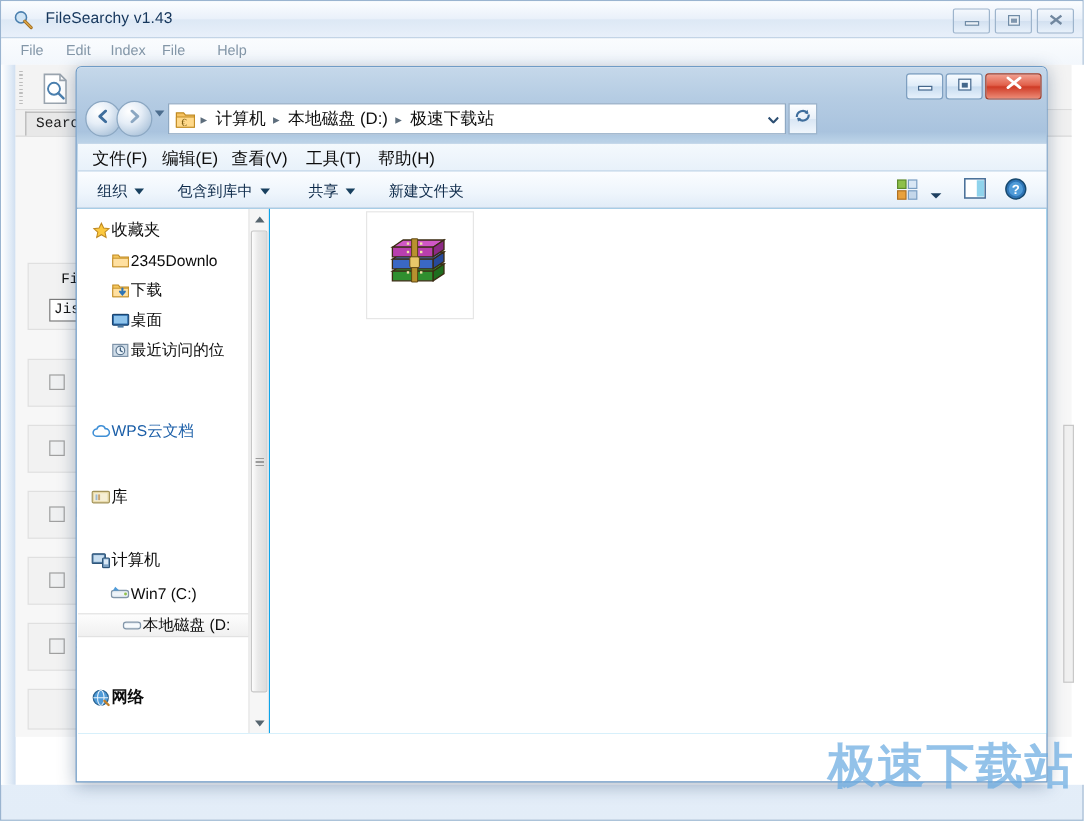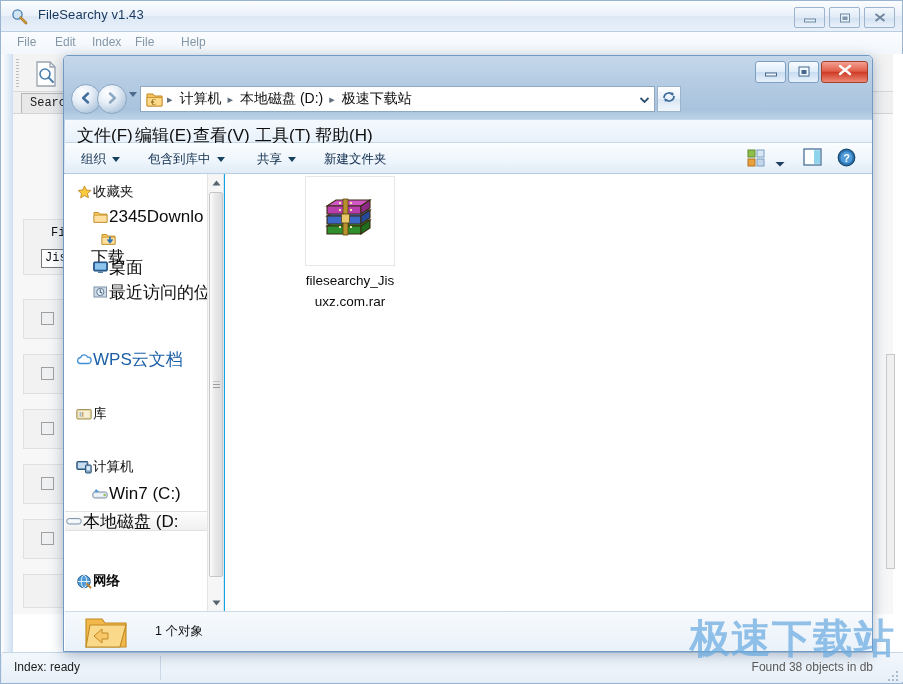--- a/index.html
+++ b/index.html
@@ -277,21 +277,21 @@
   #exp-menubar {
     position: absolute; left: 1px; top: 63px;
     width: 808px; height: 24px;
     background: linear-gradient(to bottom, #f4f9fd 0%, #e8f1fa 100%);
     border-top: 1px solid #c5d8ea;
     border-bottom: 1px solid #c5d8ea;
     box-sizing: border-box;
   }
   .exp-menu-item {
     position: absolute; top: 4px;
-    font-size: 17px; color: #0d0d0d;
+    font-size: 14px; color: #0d0d0d;
   }
 
   
   #exp-commandbar {
     position: absolute; left: 1px; top: 87px;
     width: 888px; height: 31px;
     background: linear-gradient(to bottom, #fbfdff 0%, #eef5fc 60%, #e1ecf7 100%);
     border-bottom: 1px solid #b8cde2;
     box-sizing: border-box;
   }
@@ -321,21 +321,21 @@
     box-sizing: border-box;
     overflow: hidden;
   }
   .nav-row {
     position: absolute; left: 0;
     height: 20px;
     display: flex; align-items: center;
     white-space: nowrap;
   }
   .nav-row .nav-ico { flex: none; width: 18px; display: flex; justify-content: center; }
-  .nav-row .nav-txt { font-size: 17px; color: #0c0c0c; }
+  .nav-row .nav-txt { font-size: 13px; color: #0c0c0c; }
   .nav-row.header .nav-txt { font-size: 13.5px; }
   .nav-row.selected {
     background: linear-gradient(to bottom, #fdfdfd 0%, #f0f0f0 100%);
     border-top: 1px solid #e2e2e2;
     border-bottom: 1px solid #e2e2e2;
     width: 158px;
     box-sizing: border-box;
   }
   .nav-row.link .nav-txt { color: #1c5fa8; }
 
@@ -509,37 +509,20 @@
       <div class="form-group" style="top:405px;"></div>
       <div class="form-check" style="top:418px;"></div>
       <span class="form-check-label" style="left:50px; top:417px;">Sho</span>
 
       <div class="form-group" style="top:460px; height:34px;"></div>
     </div>
 
     <div id="results-scrollbar"></div>
   </div>
 
-  <div id="app-statusbar">
-    <span id="status-left">Index: ready</span>
-    <div id="status-sep"></div>
-    <span id="status-right">Found 38 objects in db</span>
-    <span id="resize-grip">
-      <svg width="11" height="11">
-        <g fill="#a9bccd">
-          <rect x="8" y="8" width="2" height="2"></rect>
-            <rect x="4" y="8" width="2" height="2"></rect>
-            <rect x="0" y="8" width="2" height="2"></rect>
-          <rect x="8" y="4" width="2" height="2"></rect>
-            <rect x="4" y="4" width="2" height="2"></rect>
-          <rect x="8" y="0" width="2" height="2"></rect>
-        </g>
-      </svg>
-    </span>
-  </div>
 </div>
 
 <div id="explorer">
 
   <div id="exp-frame-top">
 
     <div class="expwin-btns">
       <div class="expwin-btn">
         <span class="g">
           <svg width="13" height="9">
@@ -683,21 +666,21 @@
       <div class="nav-row" style="top:33px; left:26px;">
         <span class="nav-ico">
           <svg width="15" height="14" viewBox="0 0 15 14">
               <path d="M1 2.5 h4.6 l1.2 1.6 H14 v8.2 H1 z" fill="#f4c75f" stroke="#c08a22" stroke-width=".9"></path>
               <path d="M1 5.2 h13 v7.1 H1 z" fill="#ffe0a0" stroke="#c08a22" stroke-width=".7"></path>
             </svg>
         </span>
         <span class="nav-txt">2345Downlo</span>
       </div>
 
-      <div class="nav-row" style="top:58px; left:26px;flex-direction:column;">
+      <div class="nav-row" style="top:58px; left:26px;">
         <span class="nav-ico">
           <svg width="15" height="14" viewBox="0 0 15 14">
               <path d="M1 2.5 h4.6 l1.2 1.6 H14 v8.2 H1 z" fill="#f4c75f" stroke="#c08a22" stroke-width=".9"></path>
               <path d="M1 5.2 h13 v7.1 H1 z" fill="#ffe0a0" stroke="#c08a22" stroke-width=".7"></path>
               <path d="M9 5.5 v4 M7 8 l2 2.3 2-2.3" stroke="#2e74b5" stroke-width="1.8" fill="none" stroke-linecap="round"></path>
             </svg>
         </span>
         <span class="nav-txt">下载</span>
       </div>
 
@@ -761,21 +744,21 @@
           <svg width="16" height="14" viewBox="0 0 16 14">
               <rect x="0.8" y="5" width="14.4" height="6" rx="2" fill="#dbe4ec" stroke="#8195a8"></rect>
               <path d="M2 6.5 h12 v3 H2 z" fill="#eff4f9"></path>
               <path d="M4 2 l3.4 3 H2.2 z" fill="#4f9bd8"></path>
               <circle cx="12.6" cy="8" r="1.2" fill="#8fc04a"></circle>
             </svg>
         </span>
         <span class="nav-txt">Win7 (C:)</span>
       </div>
 
-      <div class="nav-row selected" style="top:337px; ">
+      <div class="nav-row selected" style="top:337px; padding-left:36px;">
         <span class="nav-ico">
           <svg width="16" height="12" viewBox="0 0 16 12">
               <rect x="0.8" y="3.5" width="14.4" height="5.5" rx="2.4" fill="#e6ecf2" stroke="#8195a8"></rect>
               <rect x="2.2" y="5" width="11.6" height="2.6" fill="#f7fafc"></rect>
             </svg>
         </span>
         <span class="nav-txt">本地磁盘 (D:</span>
       </div>
 
       <div class="nav-row header" style="top:397px; left:10px;font-weight:bold;">
@@ -831,30 +814,19 @@
                 <rect x="20" y="10" width="2" height="2"></rect>
                   <rect x="31" y="10" width="2" height="2"></rect>
                 <rect x="20" y="17" width="2" height="2"></rect>
                   <rect x="31" y="17" width="2" height="2"></rect>
                 <rect x="20" y="34" width="2" height="2"></rect>
                   <rect x="31" y="34" width="2" height="2"></rect>
               </g>
             </svg>
           </span>
         </div>
-        <div id="file-name">filesearchy_Jisuxz.com.rar</div>
       </div>
     </div>
   </div>
 
-  <div id="exp-statusbar">
-    <span id="exp-status-folder">
-      <svg width="48" height="36" viewBox="0 0 48 36">
-        <path d="M4 4 h16 l3 4 h21 v24 H4 z" fill="#f2b84b" stroke="#c08a22" stroke-width="1.1"></path>
-        <path d="M8 10 h36 l-6 22 H4 z" fill="#fbd98a" stroke="#c08a22" stroke-width="1.1"></path>
-        <path d="M20 14 l-8 7 l8 7 v-4 h6 v-6 h-6 z" fill="#f7c768" stroke="#c08a22" stroke-width="1"></path>
-      </svg>
-    </span>
-    <span id="exp-status-text">1 个对象</span>
-  </div>
 </div>
 
 <div id="watermark">极速下载站</div>
 
 </body></html>

